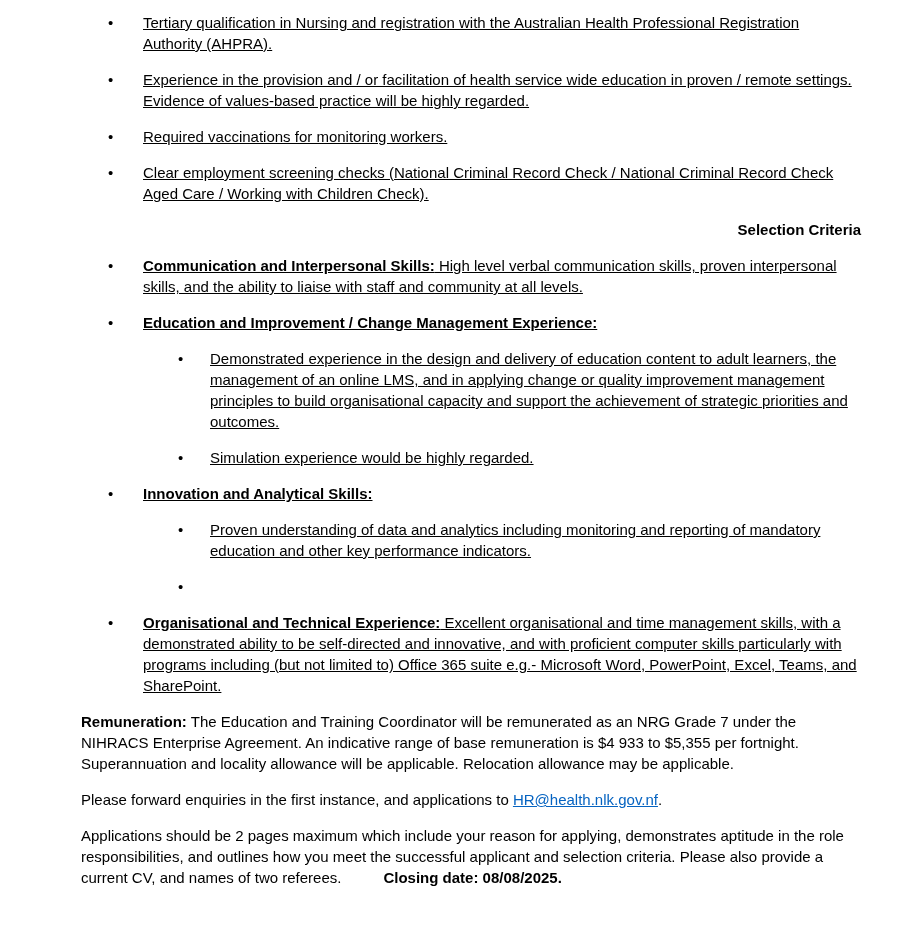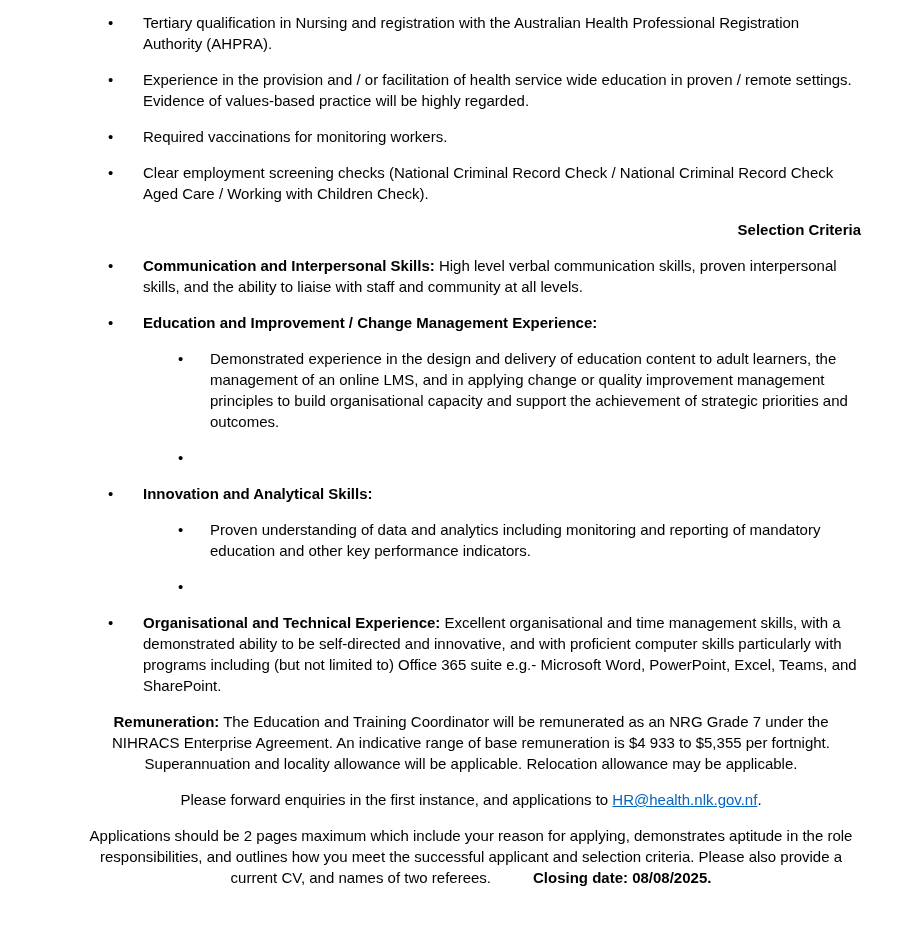--- a/index.html
+++ b/index.html
@@ -27,29 +27,28 @@
     display: flex;
     margin: 0 0 15px 0;
   }
   .li .mk {
     text-align: left;
   }
   .l1 { padding-left: 27px; }
   .l1 > .mk { flex: 0 0 35px; }
   .l2 { padding-left: 97px; }
   .l2 > .mk { flex: 0 0 32px; }
-  .tx { flex: 1 1 auto; }
+  .tx { flex: 1 1 auto; text-decoration: underline; }
   .heading {
     font-weight: bold;
     margin: 0 0 15px 0;
     text-align: right;
   }
   .para {
     margin: 0 0 15px 0;
-    text-align: center;
   }
   .para.last { margin-bottom: 16px; }
   b { font-weight: bold; }
   .link {
     color: #0563c1;
     text-decoration: underline;
     cursor: pointer;
   }
   .tab-spacer {
     display: inline-block;
@@ -93,20 +92,21 @@
     <span class="tx"><b>Education and Improvement / Change Management Experience:</b></span>
   </div>
 
   <div class="li l2">
     <span class="mk">•</span>
     <span class="tx">Demonstrated experience in the design and delivery of education content to adult learners, the management of an online LMS, and in applying change or quality improvement management principles to build organisational capacity and support the achievement of strategic priorities and outcomes.</span>
   </div>
 
   <div class="li l2">
     <span class="mk">•</span>
+    <span class="tx">Simulation experience would be highly regarded.</span>
   </div>
 
   <div class="li l1">
     <span class="mk">•</span>
     <span class="tx"><b>Innovation and Analytical Skills:</b></span>
   </div>
 
   <div class="li l2">
     <span class="mk">•</span>
     <span class="tx">Proven understanding of data and analytics including monitoring and reporting of mandatory education and other key performance indicators.</span>

